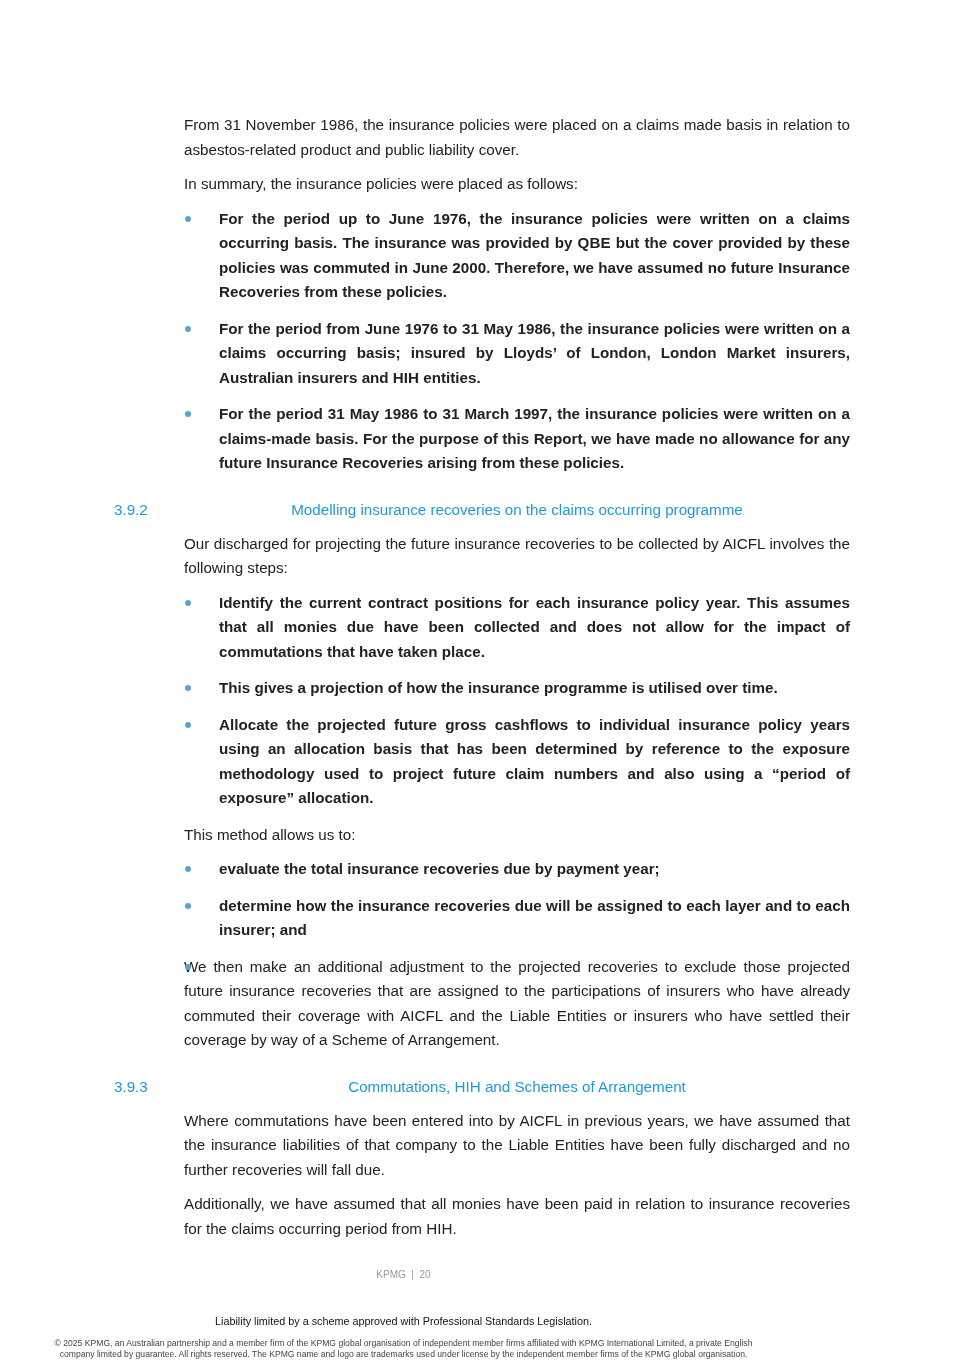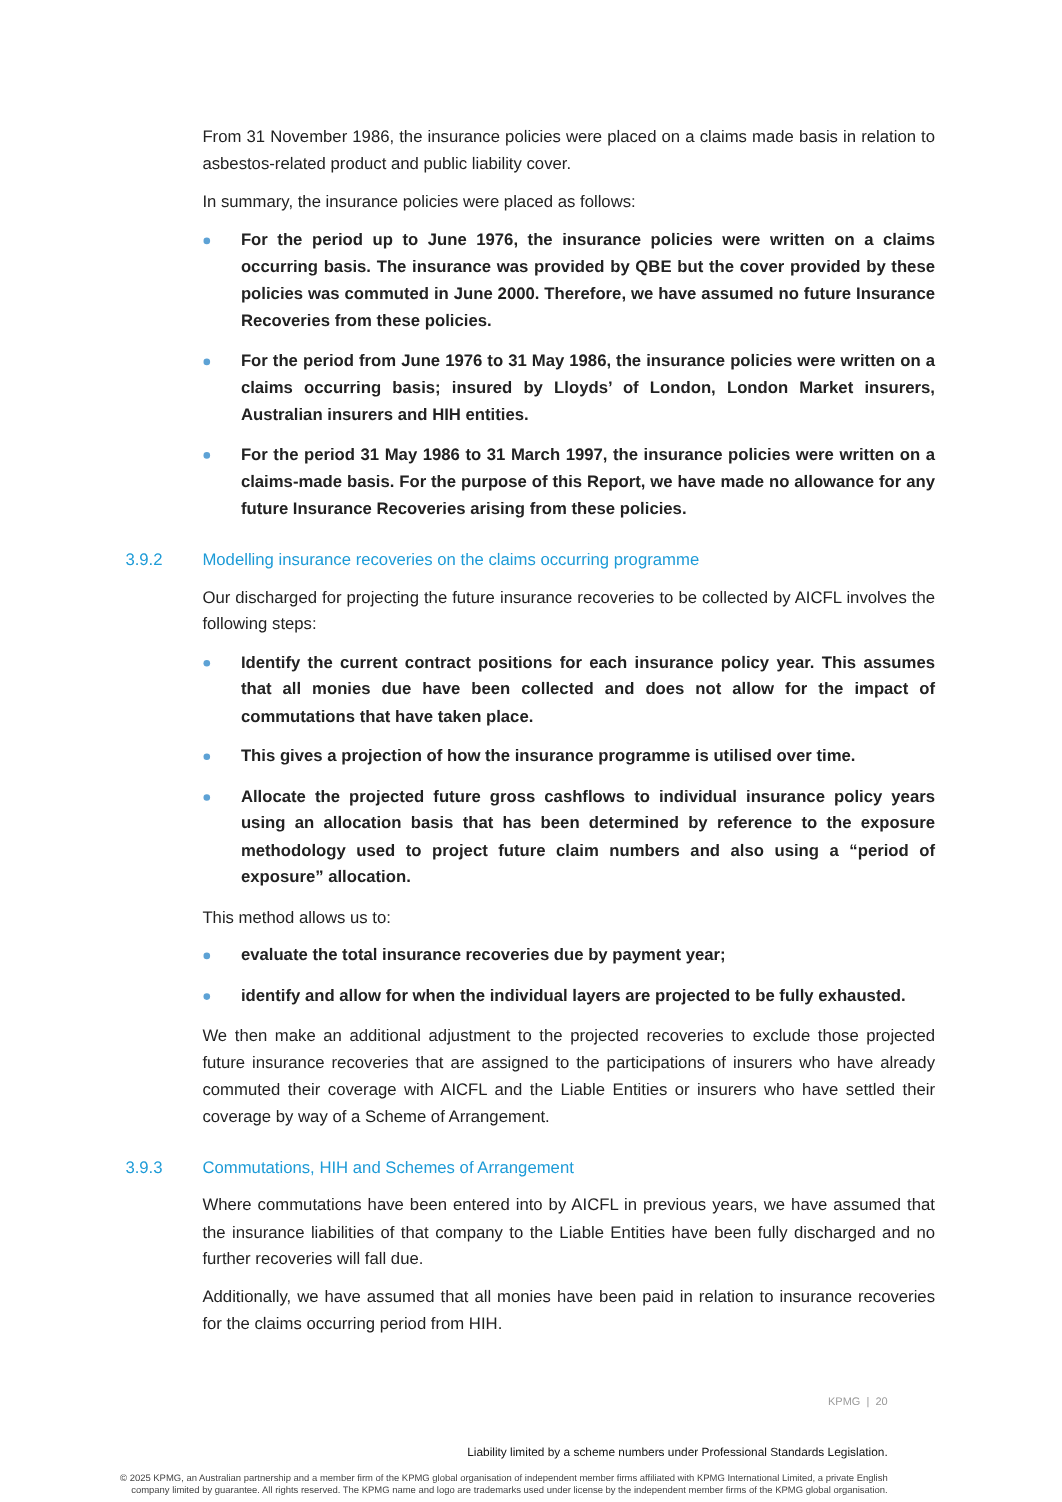--- a/index.html
+++ b/index.html
@@ -15,25 +15,25 @@
     ul.bullets { list-style: none; margin: 0; padding: 0; }
     ul.bullets li {
       position: relative; padding-left: 35px; margin: 0 0 12px 0; text-align: justify; font-weight: bold;
     }
     ul.bullets li .bullet-dot {
       position: absolute; left: 1px; top: 9px; width: 6px; height: 6px;
       border-radius: 50%; background: #5da2d5;
     }
     .section-heading {
       position: relative; margin: 22px 0 10px 0; color: #1e9bd7;
-      font-size: 15.2px; line-height: 24px;
+      font-size: 15.2px; line-height: 24px; text-align: center;
     }
     .section-heading .num { position: absolute; left: -70px; top: 0; }
     .footer {
-      position: absolute; left: 0; width: 807px; text-align: right;
+      position: absolute; left: 0; width: 807px; text-align: center;
     }
     .page-no { top: 1269px; font-size: 10px; color: #9a9a9a; }
     .copyright { top: 1294px; font-size: 8.6px; line-height: 10.5px; color: #444; margin-top: 44px; }
     .liability { top: 1315px; font-size: 10.8px; color: #111; }
   </style>
 </head>
 <body>
 
 <div class="content">
   <p class="para">From 31 November 1986, the insurance policies were placed on a claims made basis in relation to asbestos-related product and public liability cover.</p>
@@ -50,30 +50,31 @@
   </div>
   <p class="para">Our discharged for projecting the future insurance recoveries to be collected by AICFL involves the following steps:</p>
   <ul class="bullets">
     <li><span class="bullet-dot"></span><span>Identify the current contract positions for each insurance policy year. This assumes that all monies due have been collected and does not allow for the impact of commutations that have taken place.</span></li>
     <li><span class="bullet-dot"></span><span>This gives a projection of how the insurance programme is utilised over time.</span></li>
     <li><span class="bullet-dot"></span><span>Allocate the projected future gross cashflows to individual insurance policy years using an allocation basis that has been determined by reference to the exposure methodology used to project future claim numbers and also using a “period of exposure” allocation.</span></li>
   </ul>
   <p class="para">This method allows us to:</p>
   <ul class="bullets">
     <li><span class="bullet-dot"></span><span>evaluate the total insurance recoveries due by payment year;</span></li>
-    <li><span class="bullet-dot"></span><span>identify and allow for when the individual layers are projected to be fully exhausted.</span></li>
+    <li><span class="bullet-dot"></span><span>determine how the insurance recoveries due will be assigned to each layer and to each insurer; and</span></li>
+    <li><span class="bullet-dot"></span></li>
   </ul>
   <p class="para">We then make an additional adjustment to the projected recoveries to exclude those projected future insurance recoveries that are assigned to the participations of insurers who have already commuted their coverage with AICFL and the Liable Entities or insurers who have settled their coverage by way of a Scheme of Arrangement.</p>
 
   <div class="section-heading">
     <span class="num">3.9.3</span>
     <span>Commutations, HIH and Schemes of Arrangement</span>
   </div>
   <p class="para">Where commutations have been entered into by AICFL in previous years, we have assumed that the insurance liabilities of that company to the Liable Entities have been fully discharged and no further recoveries will fall due.</p>
   <p class="para">Additionally, we have assumed that all monies have been paid in relation to insurance recoveries for the claims occurring period from HIH.</p>
 </div>
 
 <div class="footer page-no" style="white-space:pre;">KPMG  |  20</div>
 <div class="footer copyright">
   <div>© 2025 KPMG, an Australian partnership and a member firm of the KPMG global organisation of independent member firms affiliated with KPMG International Limited, a private English</div>
   <div>company limited by guarantee. All rights reserved. The KPMG name and logo are trademarks used under license by the independent member  firms of the KPMG global organisation.</div>
 </div>
-<div class="footer liability">Liability limited by a scheme numbers under Professional Standards Legislation.</div>
+<div class="footer liability">Liability limited by a scheme approved with Professional Standards Legislation.</div>
 
 </body></html>

